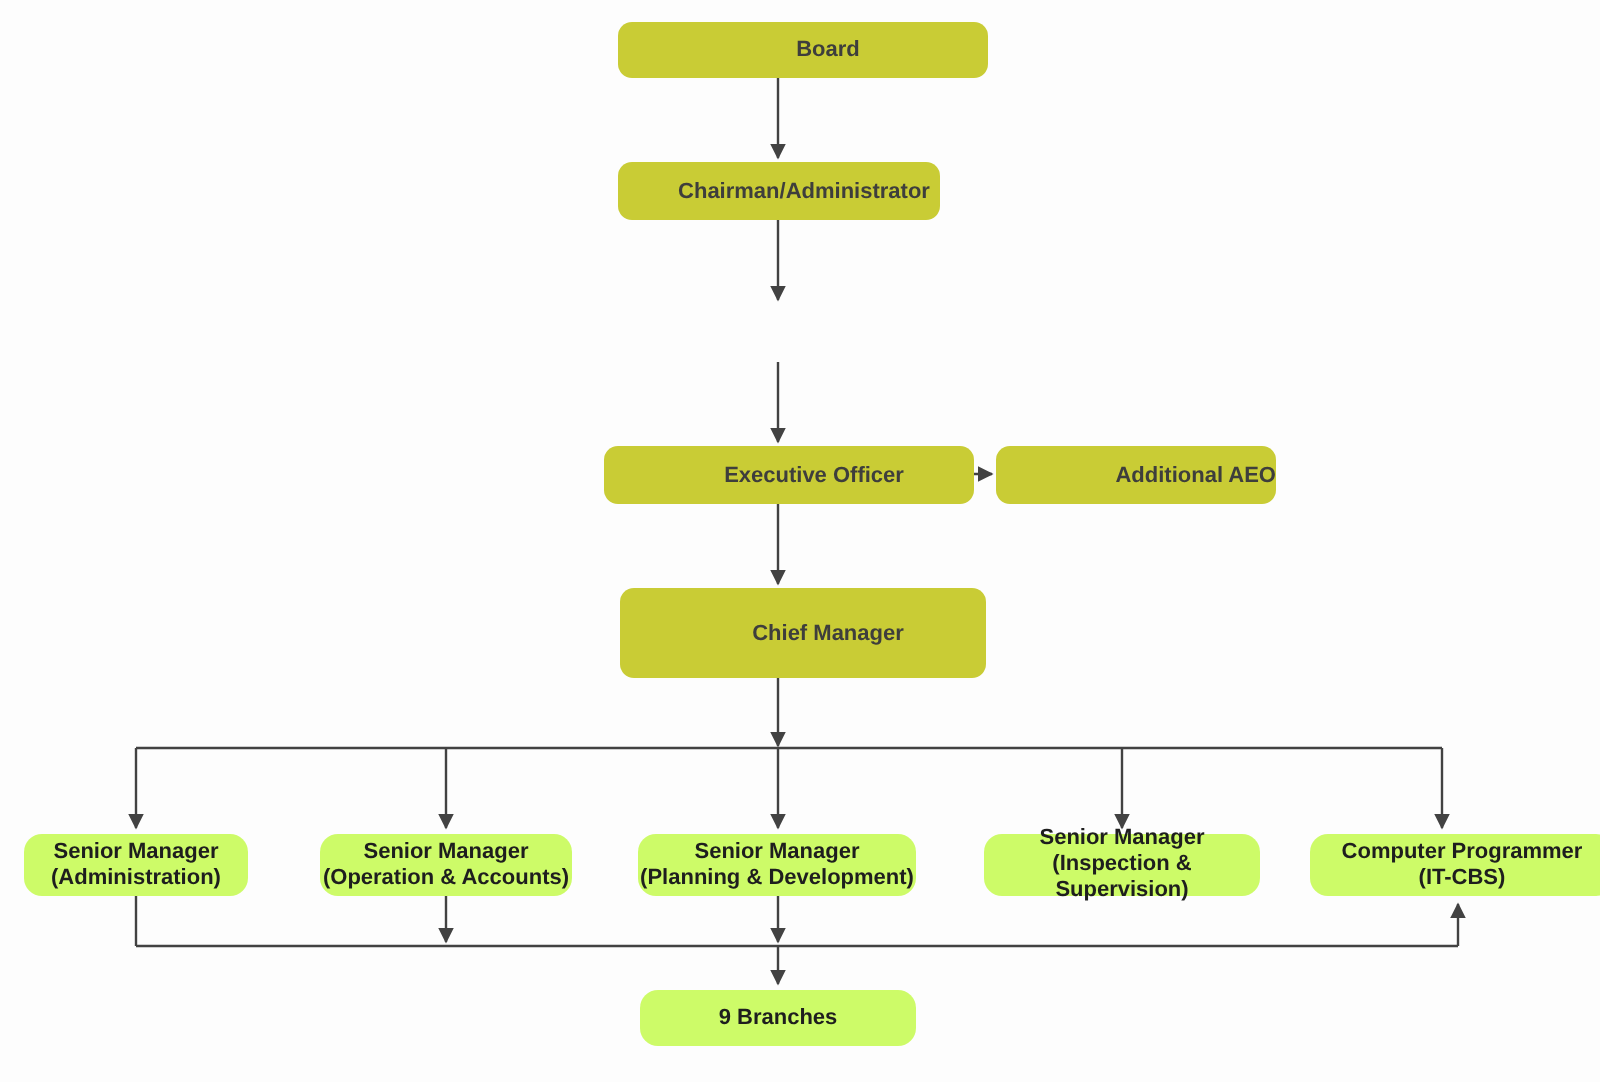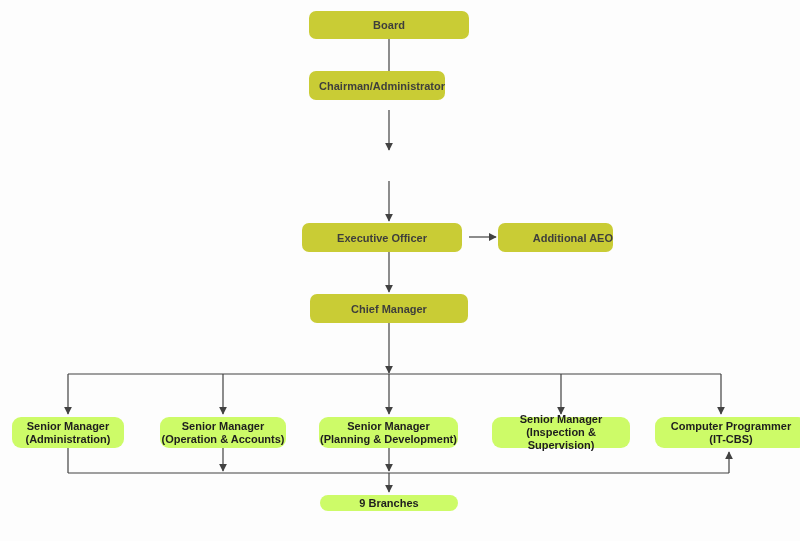--- a/index.html
+++ b/index.html
@@ -6,39 +6,39 @@
   .canvas{
     position:relative;width:800px;height:541px;background:#fdfdfd;
     font-family:"Liberation Sans",sans-serif;overflow:hidden;
   }
   .connectors{position:absolute;left:0;top:0;width:800px;height:541px;}
   .node{
     position:absolute;display:flex;flex-direction:column;align-items:center;
     justify-content:center;text-align:center;font-weight:bold;
   }
   .primary{
-    background:#c9cc35;color:#3e3e3c;font-size:11px;border-radius:7px;
+    background:#c9cc35;color:#3e3e3c;font-size:11px;border-radius:7px;padding-left:25px;
   }
   .secondary{
     background:#cdfb68;color:#1e1e1e;font-size:11px;line-height:13px;border-radius:9px;
   }
   .node span{display:block;}
   
   .n-board      {left:309px;top:11px; width:160px;height:28px;}
-  .n-chairman   {left:309px;top:71px; width:136px;height:29px;align-items:flex-end;}
+  .n-chairman   {left:309px;top:81px; width:136px;height:29px;}
   .n-managing   {left:309px;top:152px;width:160px;height:29px;}
   .n-executive  {left:302px;top:223px;width:160px;height:29px;}
   .n-aeo        {left:498px;top:223px;width:115px;height:29px;align-items:flex-end;}
-  .n-chief      {left:310px;top:294px;width:158px;height:29px;}
+  .n-chief      {left:310px;top:294px;width:158px;height:45px;}
   .n-sm-admin   {left:12px; top:417px;width:112px;height:31px;}
   .n-sm-oper    {left:160px;top:417px;width:126px;height:31px;}
   .n-sm-plan    {left:319px;top:417px;width:139px;height:31px;}
   .n-sm-insp    {left:492px;top:417px;width:138px;height:31px;}
   .n-comp       {left:655px;top:417px;width:152px;height:31px;}
-  .n-branches   {left:320px;top:495px;width:138px;height:16px;}
+  .n-branches   {left:320px;top:495px;width:138px;height:28px;}
 </style>
 </head>
 <body>
 
 <div class="canvas">
 
   <svg class="connectors" viewBox="0 0 800 541" xmlns="http://www.w3.org/2000/svg">
     <defs>
       <marker id="arr" viewBox="0 0 10 10" refX="9" refY="5" markerWidth="6.5" markerHeight="6.5" orient="auto-start-reverse">
         <path d="M0,0 L10,5 L0,10 z" fill="#424242"></path>

